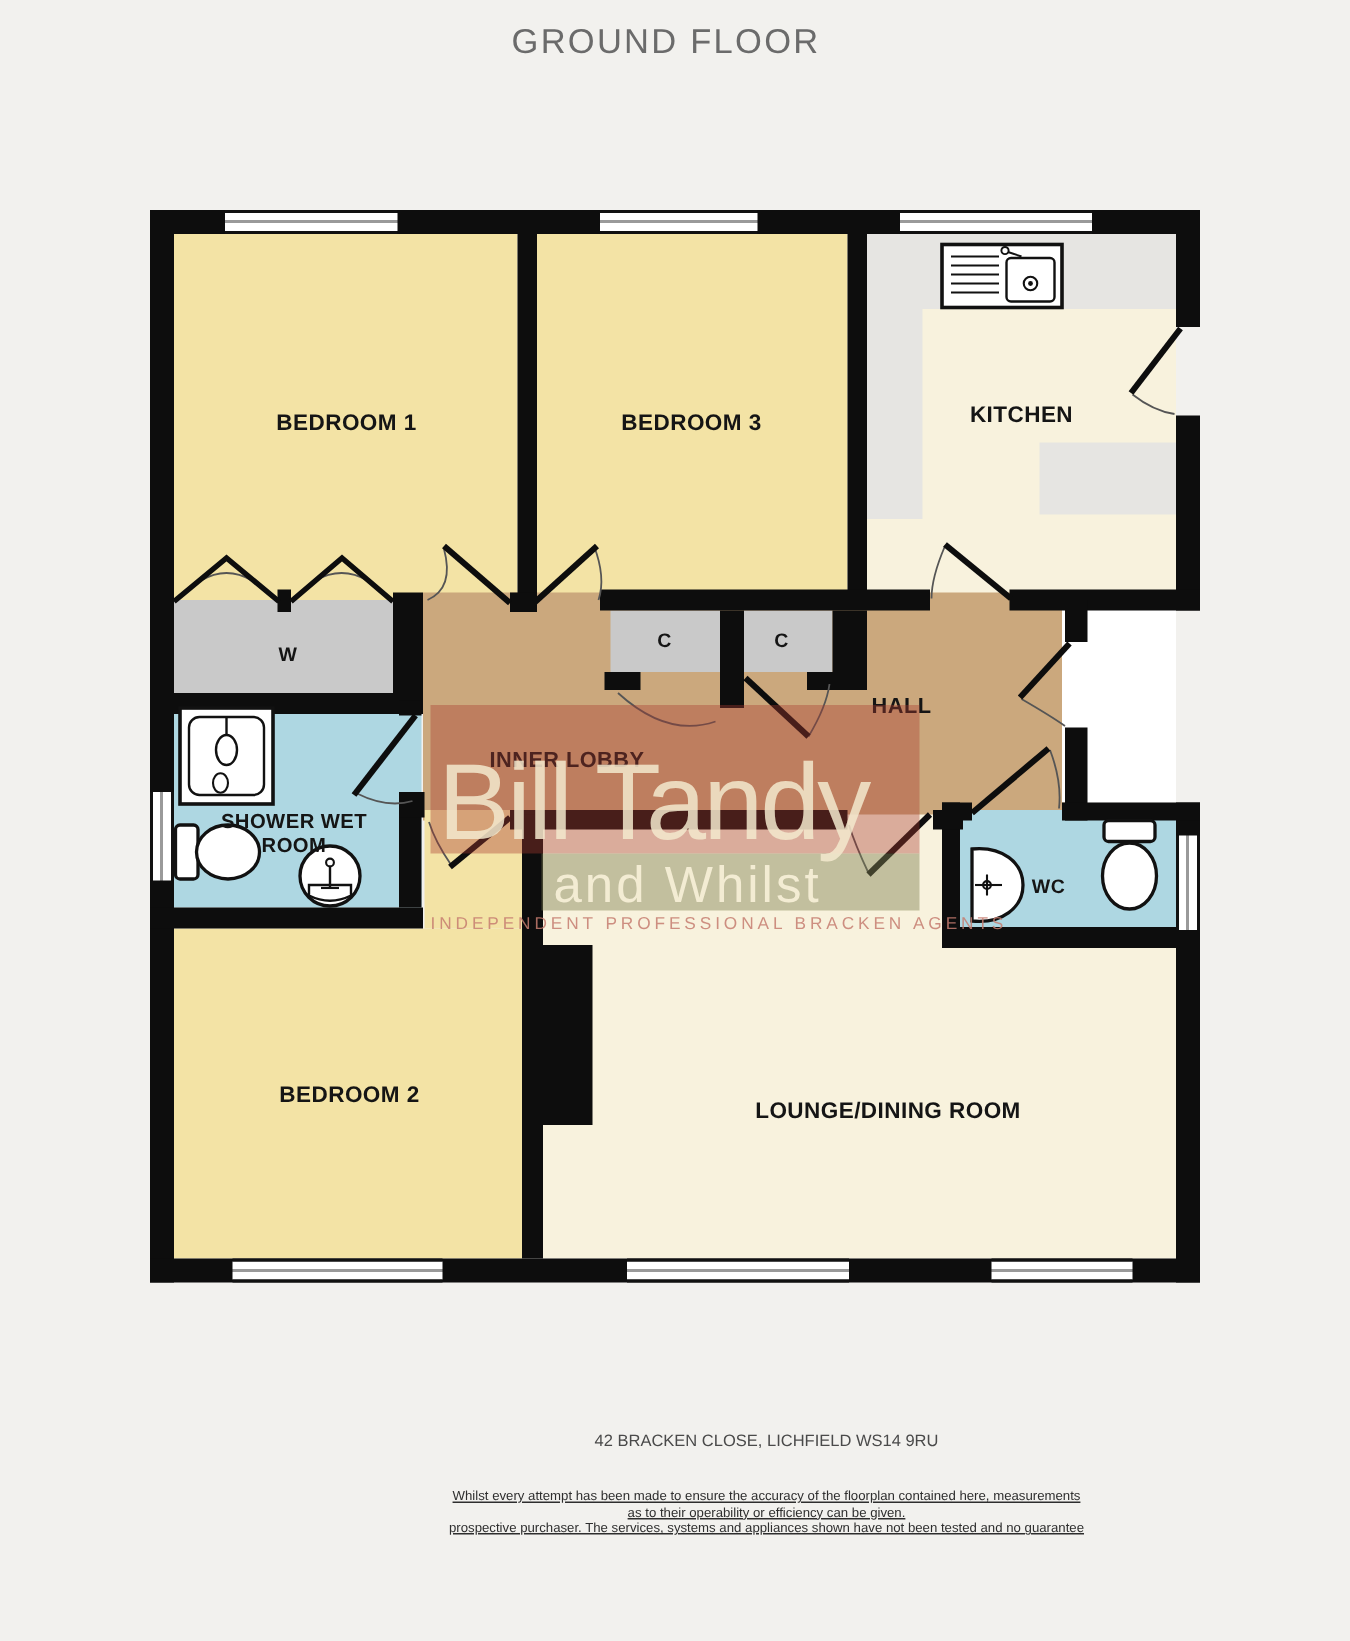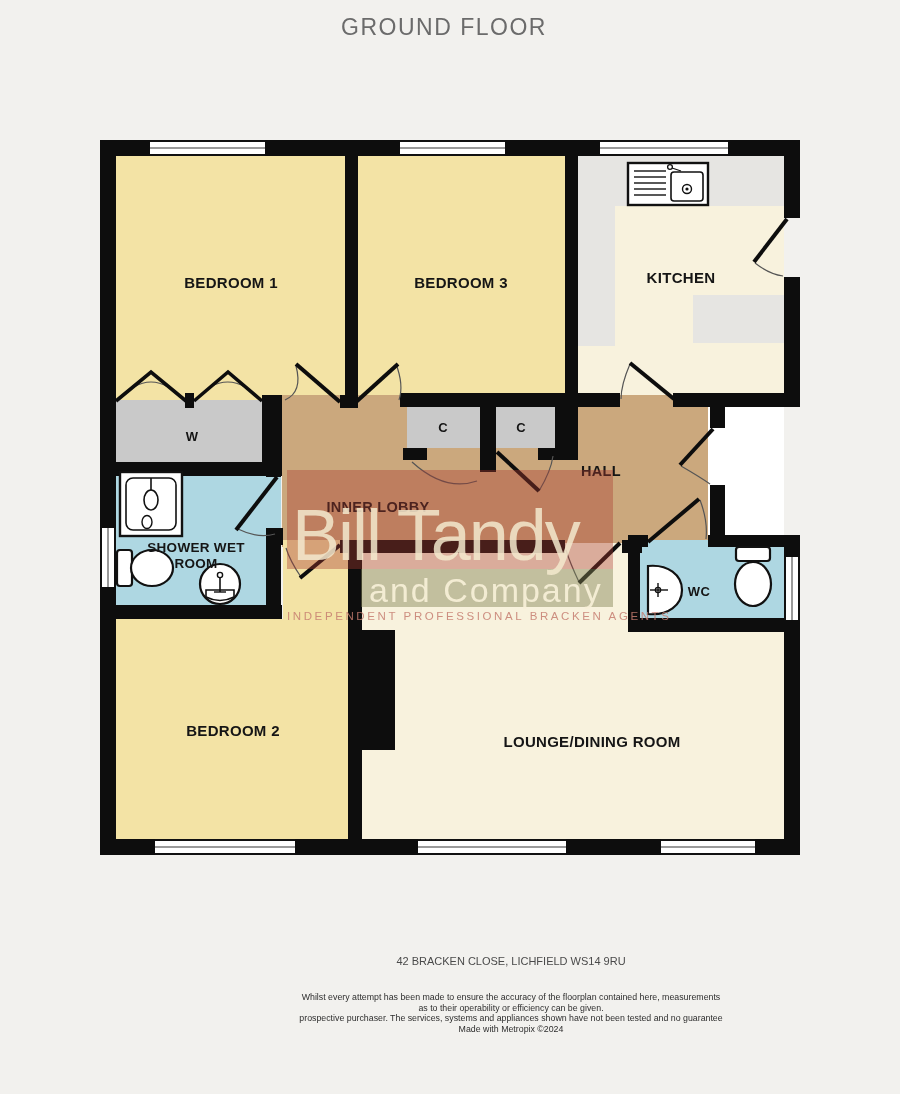--- a/index.html
+++ b/index.html
@@ -7,21 +7,21 @@
   .abs{position:absolute;}
   .room{position:absolute;}
   .wall{position:absolute;background:#0d0d0d;}
   .winH{position:absolute;background:linear-gradient(#ffffff 0 40%,#9a9a9a 40% 56%,#ffffff 56% 100%);border-top:2px solid #111;border-bottom:2px solid #111;box-sizing:border-box;}
   .winV{position:absolute;background:linear-gradient(90deg,#ffffff 0 40%,#9a9a9a 40% 56%,#ffffff 56% 100%);border-left:2px solid #111;border-right:2px solid #111;box-sizing:border-box;}
   .label{position:absolute;font-weight:bold;color:#151515;transform:translate(-50%,-50%);white-space:nowrap;font-size:14.5px;letter-spacing:.3px;}
   .label.small{font-size:13px;}
   .label.wrap{white-space:normal;text-align:center;line-height:16px;}
   .title{position:absolute;left:104px;top:14px;width:680px;text-align:center;font-size:23px;color:#6b6b6b;letter-spacing:1.5px;}
   .address{position:absolute;left:161px;top:955px;width:700px;text-align:center;font-size:11px;color:#4a4a4a;}
-  .disclaimer{position:absolute;left:161px;top:992px;width:700px;text-align:center;font-size:8.8px;line-height:10.6px;color:#2e2e2e;}
+  .disclaimer{position:absolute;left:161px;top:992px;width:700px;text-align:center;font-size:8.8px;line-height:10.6px;color:#2e2e2e;text-decoration:underline;}
   .wm-band-red{position:absolute;left:287px;top:470px;width:326px;height:99px;background:rgba(168,58,48,0.38);}
   .wm-band-green{position:absolute;left:361px;top:569px;width:252px;height:38px;background:rgba(128,128,82,0.45);}
   .wm-text1{position:absolute;left:292px;top:494px;font-size:72px;font-weight:500;color:rgba(243,233,206,0.85);letter-spacing:-2px;white-space:nowrap;}
   .wm-text2{position:absolute;left:369px;top:571px;font-size:34px;font-weight:400;color:rgba(247,240,216,0.92);letter-spacing:2px;white-space:nowrap;}
   .wm-text3{position:absolute;left:287px;top:610px;width:326px;text-align:center;font-size:11.5px;letter-spacing:2.6px;color:rgba(198,124,112,0.85);white-space:nowrap;}
   svg{position:absolute;left:0;top:0;}
 </style>
 </head>
 <body>
 
@@ -204,24 +204,23 @@
   <div class="label" style="left:601px;top:471px;">HALL</div>
   <div class="label" style="left:378px;top:492px;margin-top:15px;">INNER LOBBY</div>
   <div class="label wrap" style="left:196px;top:556px;width:130px;font-size:13.5px;">SHOWER WET ROOM</div>
   <div class="label small" style="left:699px;top:591px;">WC</div>
   <div class="label" style="left:233px;top:730px;font-size:15px;">BEDROOM 2</div>
   <div class="label" style="left:592px;top:741px;font-size:15px;">LOUNGE/DINING ROOM</div>
 
   <div class="wm-band-red"></div>
   <div class="wm-band-green"></div>
   <div class="wm-text1">Bill Tandy</div>
-  <div class="wm-text2">and Company</div>
+  <div class="wm-text2">and Whilst</div>
   <div class="wm-text3">INDEPENDENT PROFESSIONAL BRACKEN AGENTS</div>
 
 </div>
 
 <div class="address">42 BRACKEN CLOSE, LICHFIELD WS14 9RU</div>
 <div class="disclaimer">
   <div>Whilst every attempt has been made to ensure the accuracy of the floorplan contained here, measurements</div>
   <div>as to their operability or efficiency can be given.</div>
   <div>prospective purchaser. The services, systems and appliances shown have not been tested and no guarantee</div>
-  <div>Made with Metropix ©2024</div>
 </div>
 
 </body></html>

